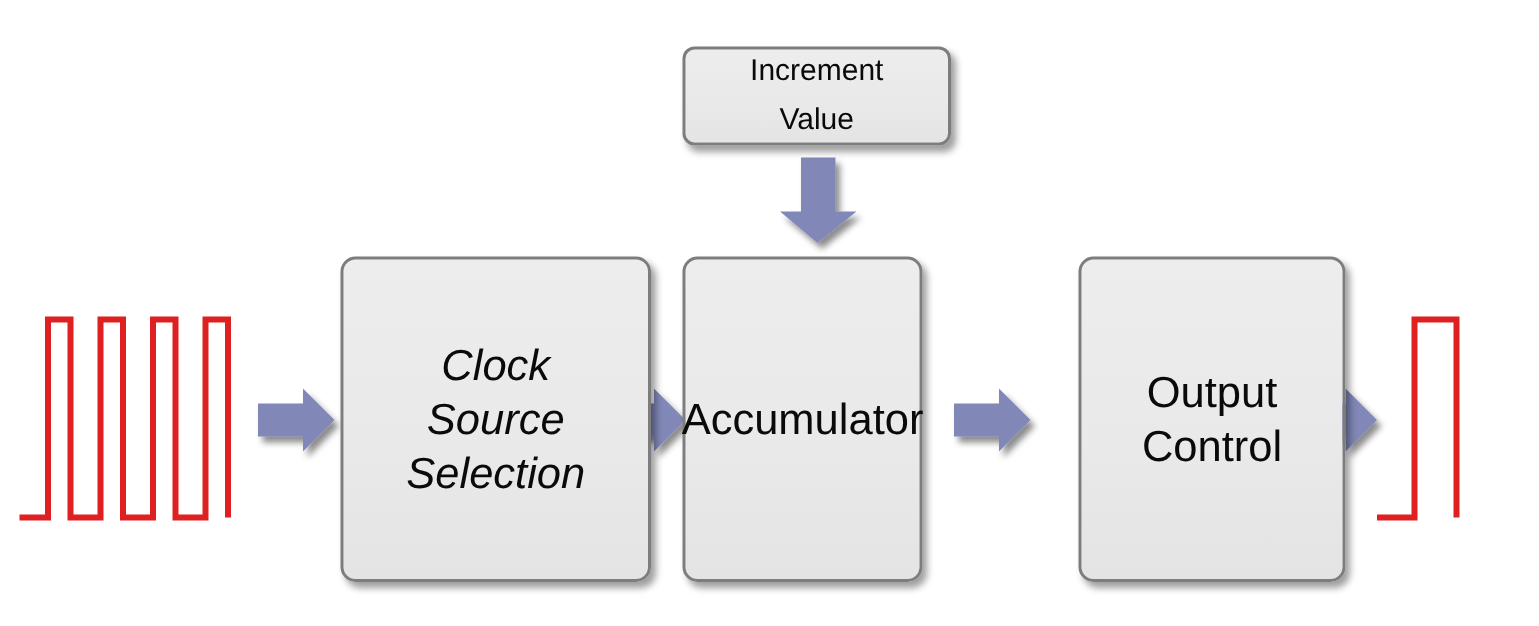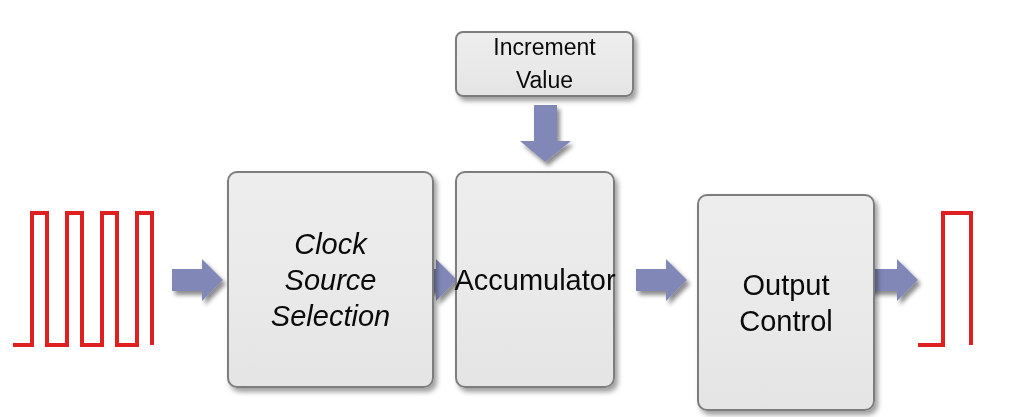--- a/index.html
+++ b/index.html
@@ -45,26 +45,26 @@
     justify-content: center;
     text-align: center;
     color: var(--text);
     font-size: 29px;
     line-height: 36px;
   }
   .block .label { white-space: pre-line; }
   .block-big { border-radius: 10px; top: 171px; height: 217px; }
   #block-clock-source { left: 227px; width: 207px; font-style: italic; }
   #block-accumulator  { left: 455px; width: 160px; }
-  #block-output       { left: 697px; width: 178px; margin-top: 23px; }
+  #block-output       { left: 719px; width: 178px; }
   #block-increment {
     border-radius: 8px;
     left: 455px; top: 31px;
     width: 179px; height: 66px;
-    font-size: 23px;
+    font-size: 20px;
     line-height: 33px;
   }
 </style>
 </head>
 <body>
 
 <div class="canvas">
 
   <svg class="diagram-svg" viewBox="0 0 1026 417" aria-hidden="true">
     <defs>

